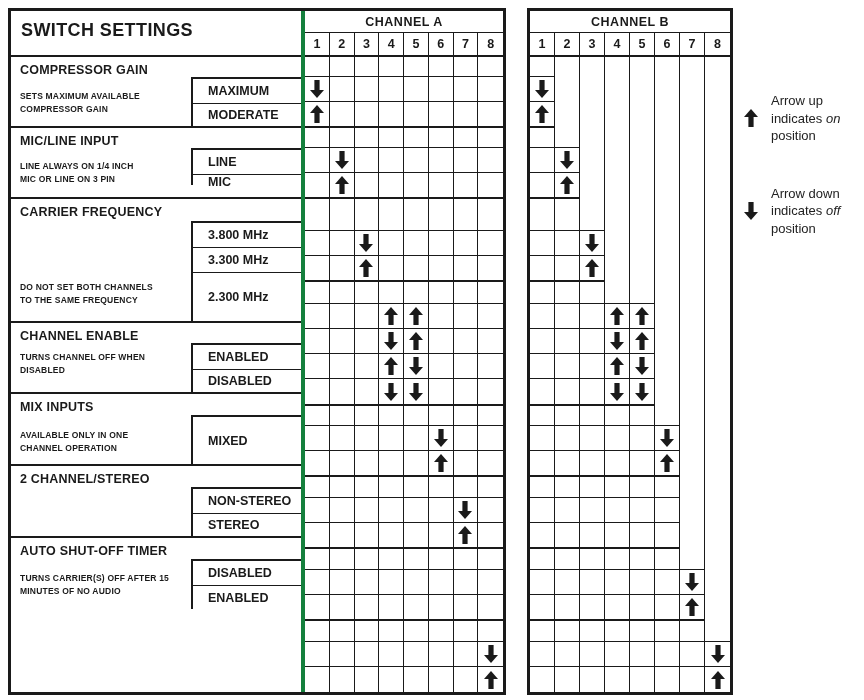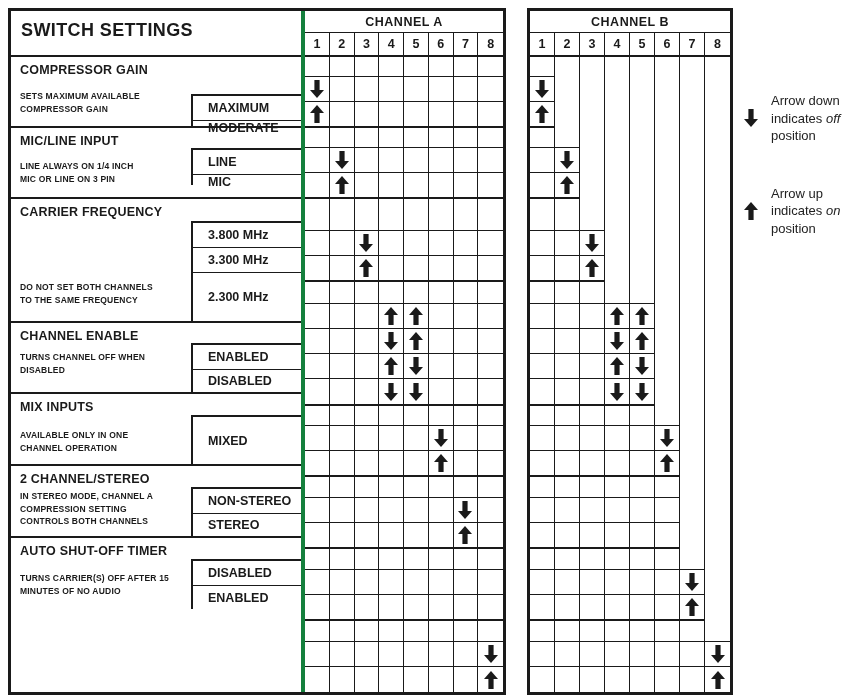--- a/index.html
+++ b/index.html
@@ -71,21 +71,21 @@
   <div class="tbl" id="tableA">
     <div class="left-col">
       <div class="hdr-left">SWITCH SETTINGS</div>
       <div id="left-sections">
           <div class="sec" style="height: 71px;">
             <div class="sec-title">COMPRESSOR GAIN</div>
             <div class="sec-note" style="top: 33px;">
               <div>SETS MAXIMUM AVAILABLE</div>
               <div>COMPRESSOR GAIN</div>
             </div>
-            <div class="optbox" style="top: 20px; bottom: 0px; margin-top: 17px;">
+            <div class="optbox" style="top: 20px; bottom: 0px;">
               <div class="optcell">MAXIMUM</div>
               <div class="optcell lastcell">MODERATE</div>
             </div>
           </div>
           <div class="sec" style="height: 71px;">
             <div class="sec-title">MIC/LINE INPUT</div>
             <div class="sec-note" style="top: 32px;">
               <div>LINE ALWAYS ON 1/4 INCH</div>
               <div>MIC OR LINE ON 3 PIN</div>
             </div>
@@ -122,25 +122,20 @@
             <div class="sec-note" style="top: 35px;">
               <div>AVAILABLE ONLY IN ONE</div>
               <div>CHANNEL OPERATION</div>
             </div>
             <div class="optbox" style="top: 21px; bottom: 0px;">
               <div class="optcell lastcell">MIXED</div>
             </div>
           </div>
           <div class="sec" style="height: 72px;">
             <div class="sec-title">2 CHANNEL/STEREO</div>
-            <div class="sec-note" style="top: 24px;">
-              <div>IN STEREO MODE, CHANNEL A</div>
-              <div>COMPRESSION SETTING</div>
-              <div>CONTROLS BOTH CHANNELS</div>
-            </div>
             <div class="optbox" style="top: 21px; bottom: 0px;">
               <div class="optcell">NON-STEREO</div>
               <div class="optcell lastcell">STEREO</div>
             </div>
           </div>
           <div class="sec last" style="height: 71px;">
             <div class="sec-title">AUTO SHUT-OFF TIMER</div>
             <div class="sec-note" style="top: 34px;">
               <div>TURNS CARRIER(S) OFF AFTER 15</div>
               <div>MINUTES OF NO AUDIO</div>
@@ -862,30 +857,30 @@
                 <path fill="#1a1a1a" d="M7 0 L14 8 L9.6 8 L9.6 18 L4.4 18 L4.4 8 L0 8 Z"></path>
               </svg>
             </div>
           </div>
         </div>
     </div>
   </div>
 
   <div class="legend">
     <div class="lg-item">
+      <span class="lg-icon" id="lgUp">
+          <svg width="14" height="18" viewBox="0 0 14 18" class="arrow-svg">
+            <path fill="#1a1a1a" d="M7 0 L14 8 L9.6 8 L9.6 18 L4.4 18 L4.4 8 L0 8 Z"></path>
+          </svg>
+        </span>
+      <span class="lg-text"><span>Arrow up indicates </span><em>on</em><span> position</span></span>
+    </div>
+    <div class="lg-item">
       <span class="lg-icon" id="lgDown">
           <svg width="14" height="18" viewBox="0 0 14 18" class="arrow-svg">
             <path fill="#1a1a1a" d="M7 18 L0 10 L4.4 10 L4.4 0 L9.6 0 L9.6 10 L14 10 Z"></path>
           </svg>
         </span>
       <span class="lg-text"><span>Arrow down indicates </span><em>off</em><span> position</span></span>
     </div>
-    <div class="lg-item">
-      <span class="lg-icon" id="lgUp">
-          <svg width="14" height="18" viewBox="0 0 14 18" class="arrow-svg">
-            <path fill="#1a1a1a" d="M7 0 L14 8 L9.6 8 L9.6 18 L4.4 18 L4.4 8 L0 8 Z"></path>
-          </svg>
-        </span>
-      <span class="lg-text"><span>Arrow up indicates </span><em>on</em><span> position</span></span>
-    </div>
   </div>
 
 </div>
 
 </body></html>

